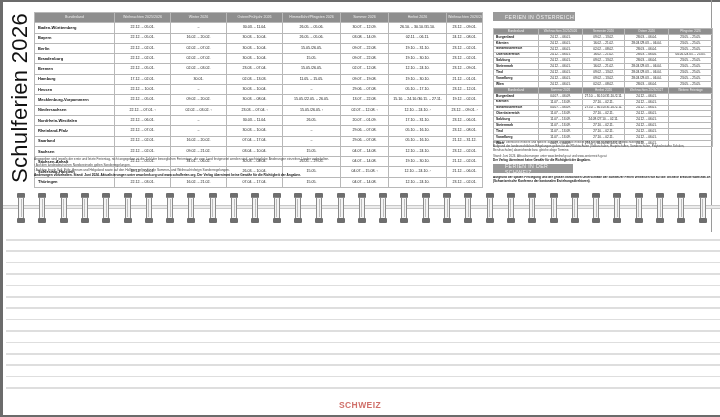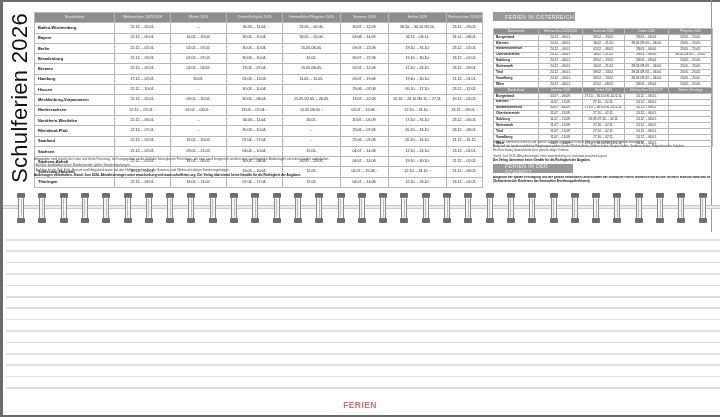--- a/index.html
+++ b/index.html
@@ -607,13 +607,13 @@
     <div class="line" style="top: 74.4px;"></div>
     <div class="line" style="top: 85.8px;"></div>
     <div class="line" style="top: 97.2px;"></div>
     <div class="line" style="top: 108.6px;"></div>
     <div class="line" style="top: 120px;"></div>
     <div class="line" style="top: 131.4px;"></div>
     <div class="line" style="top: 142.8px;"></div>
     <div class="line" style="top: 154.2px;"></div>
   </div>
 
-<div class="notizen">FERIEN</div>
+<div class="notizen">SCHWEIZ</div>
 
 </body></html>

